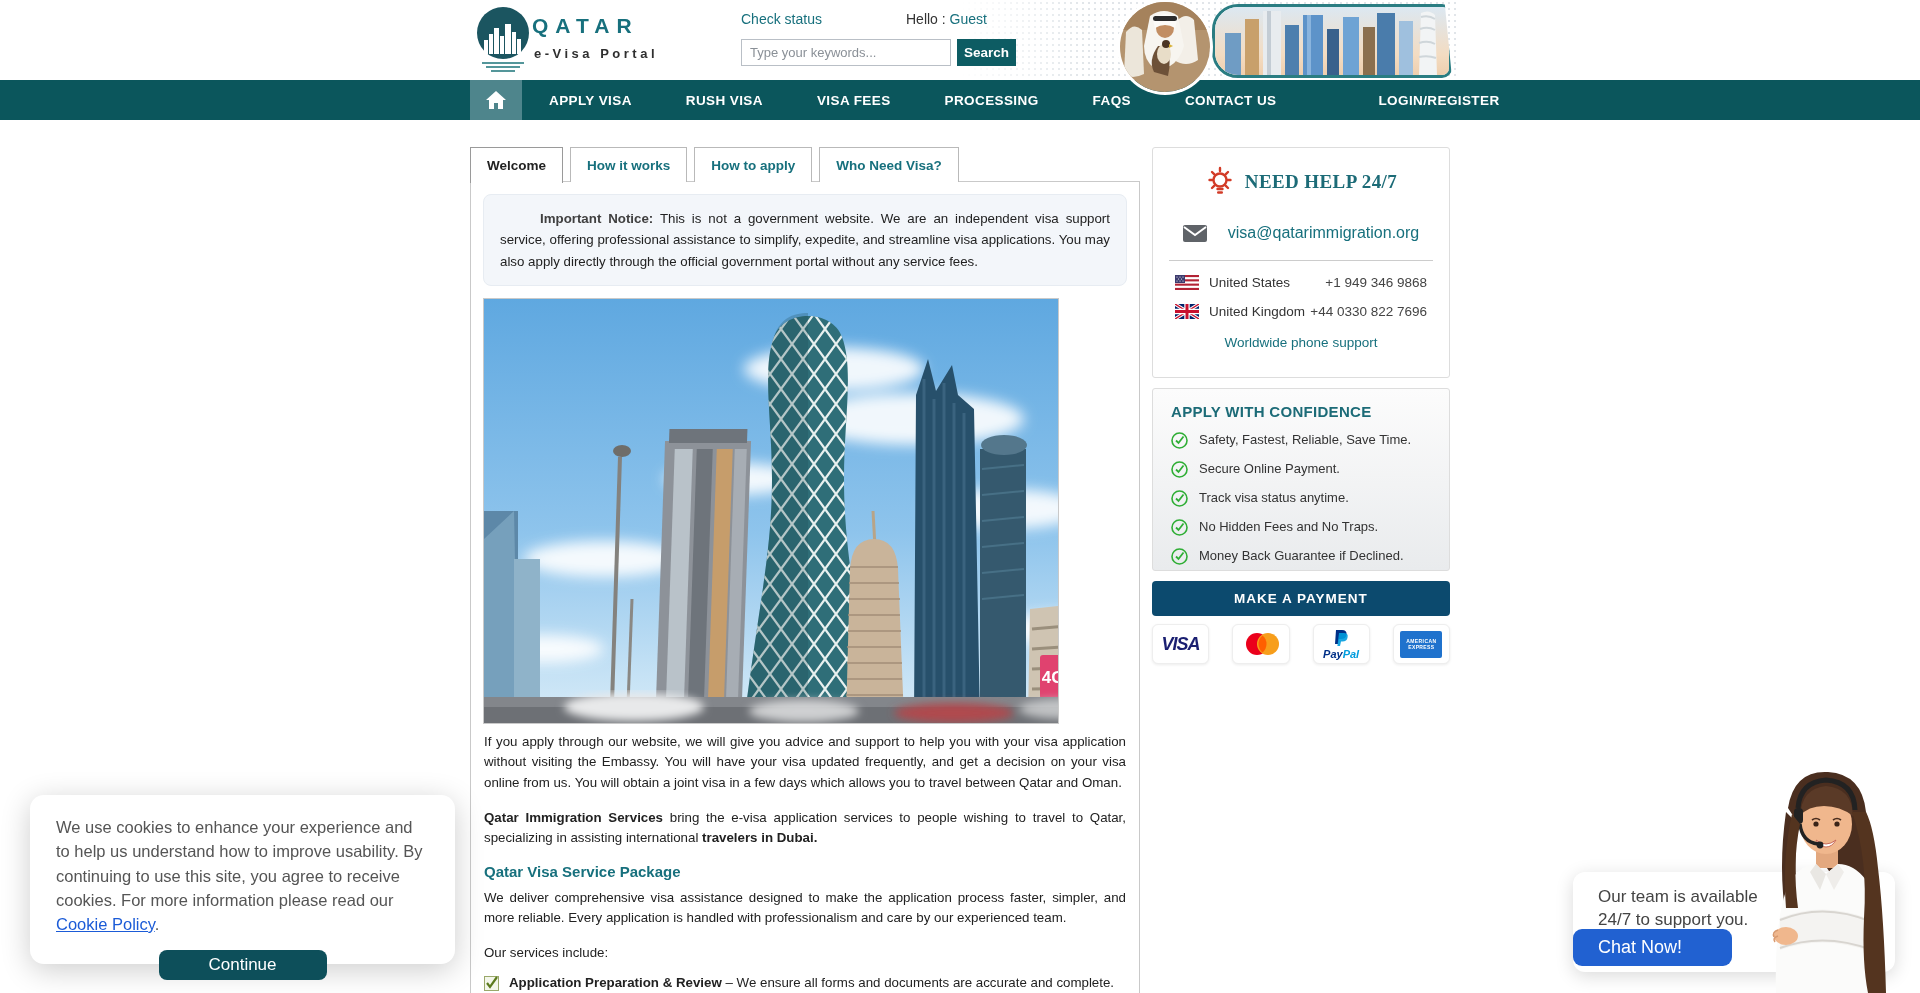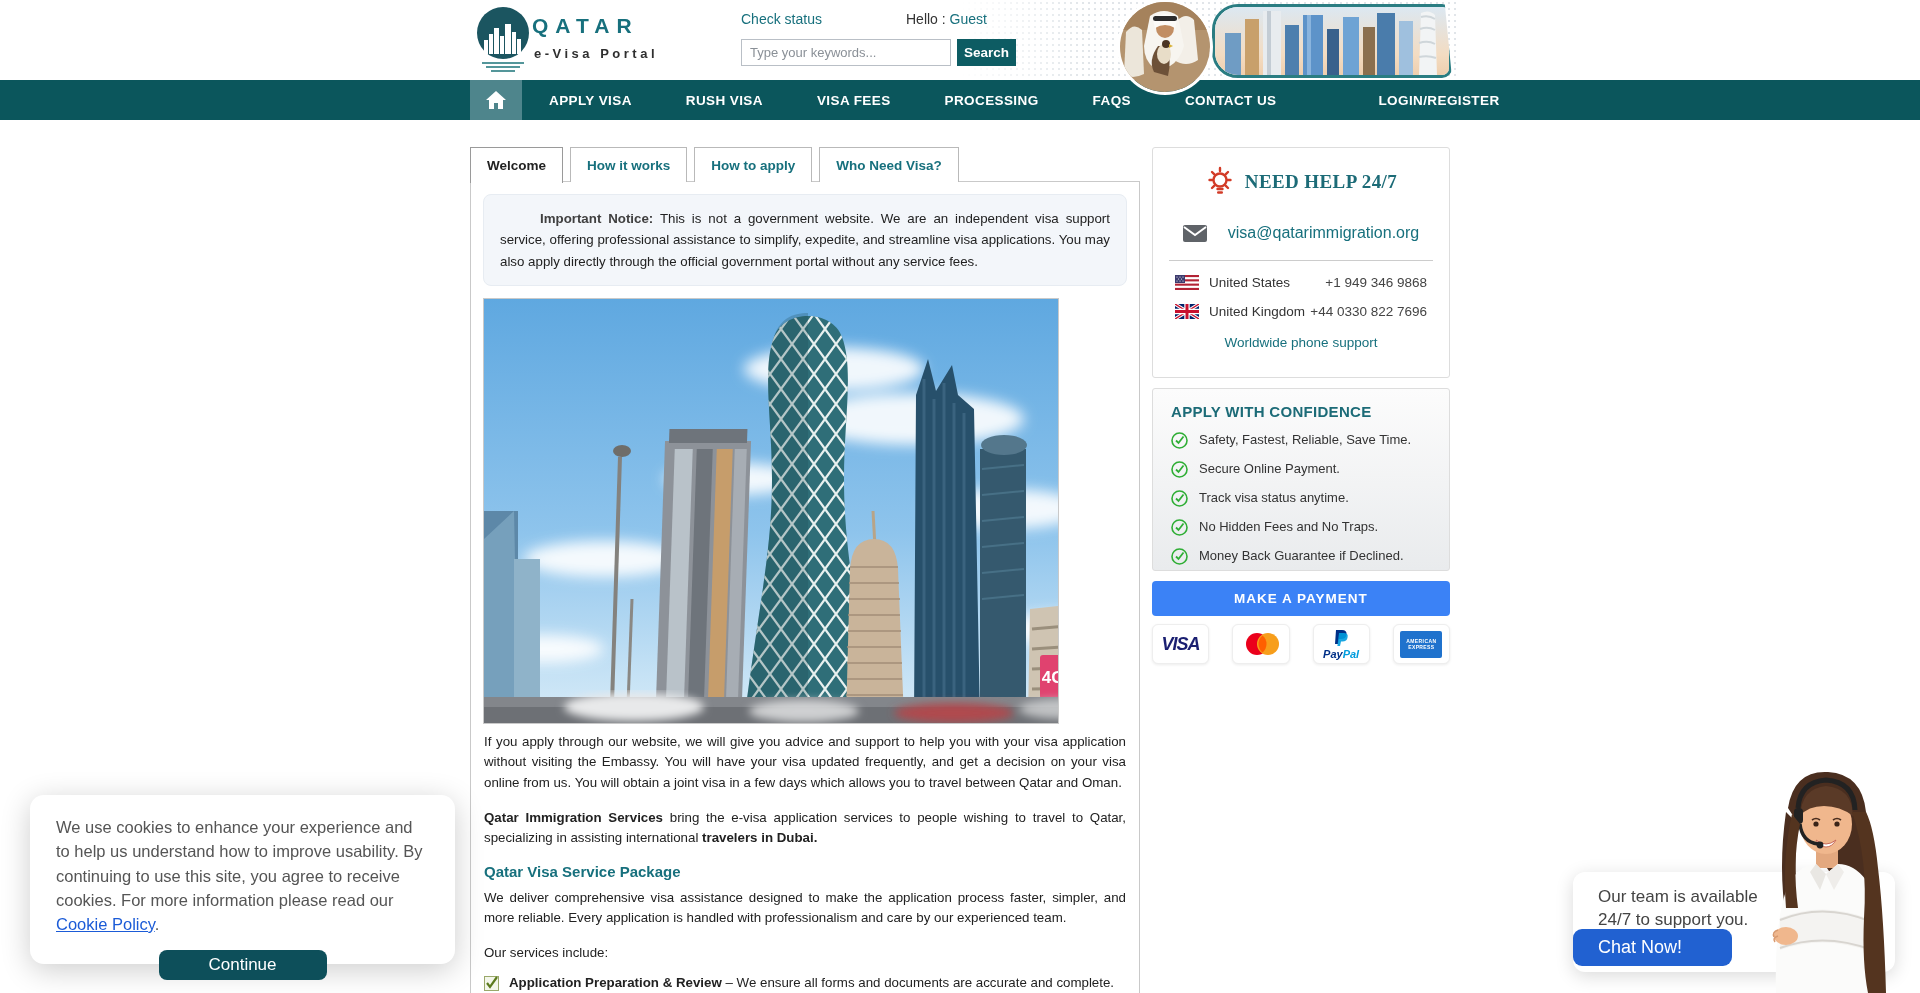--- a/index.html
+++ b/index.html
@@ -77,21 +77,21 @@
   .phone-row { display:flex; align-items:center; margin:14px 22px 0 22px; font-size:13.5px; }
   .phone-row .flag { margin-right:10px; display:flex; }
   .phone-row .country { color:#333; }
   .phone-row .number { margin-left:auto; color:#444; }
   #worldwide { text-align:center; margin-top:16px; font-size:13.5px; color:#17707d; cursor:pointer; }
   #confidence-card { margin-top:10px; height:183px; padding:14px 18px 0 18px;
     background:linear-gradient(#fcfcfc,#e9ebed); }
   #confidence-title { font-size:15px; font-weight:bold; color:#1c6b77; letter-spacing:.3px; }
   .conf-row { display:flex; align-items:flex-start; gap:11px; margin-top:12px;
     font-size:13px; color:#333; }
-  #payment-btn { margin-top:10px; width:298px; height:35px; background:#3b82f6; color:#fff;
+  #payment-btn { margin-top:10px; width:298px; height:35px; background:#0c4a6e; color:#fff;
     border:none; border-radius:4px; font-weight:bold; font-size:13.5px; letter-spacing:1px;
     cursor:pointer; font-family:"Liberation Sans", sans-serif; }
   #pay-row { margin-top:8px; display:flex; gap:23px; }
   .pay-card { width:65px; height:40px; background:#fff; border:1px solid #eee; border-radius:6px;
     box-shadow:0 1px 3px rgba(0,0,0,.08); display:flex; align-items:center; justify-content:center; }
   .visa-word { color:#1a1f71; font-weight:bold; font-style:italic; font-size:18px; letter-spacing:-1px; }
   .pp-word { font-size:11px; font-weight:bold; font-style:italic; }
   .pp-word .pay { color:#003087; } .pp-word .pal { color:#009cde; }
   .amex-box { width:42px; height:27px; background:#1f72cd; border-radius:2px; color:#fff;
     font-size:5px; font-weight:bold; text-align:center; line-height:1.3; display:flex;

